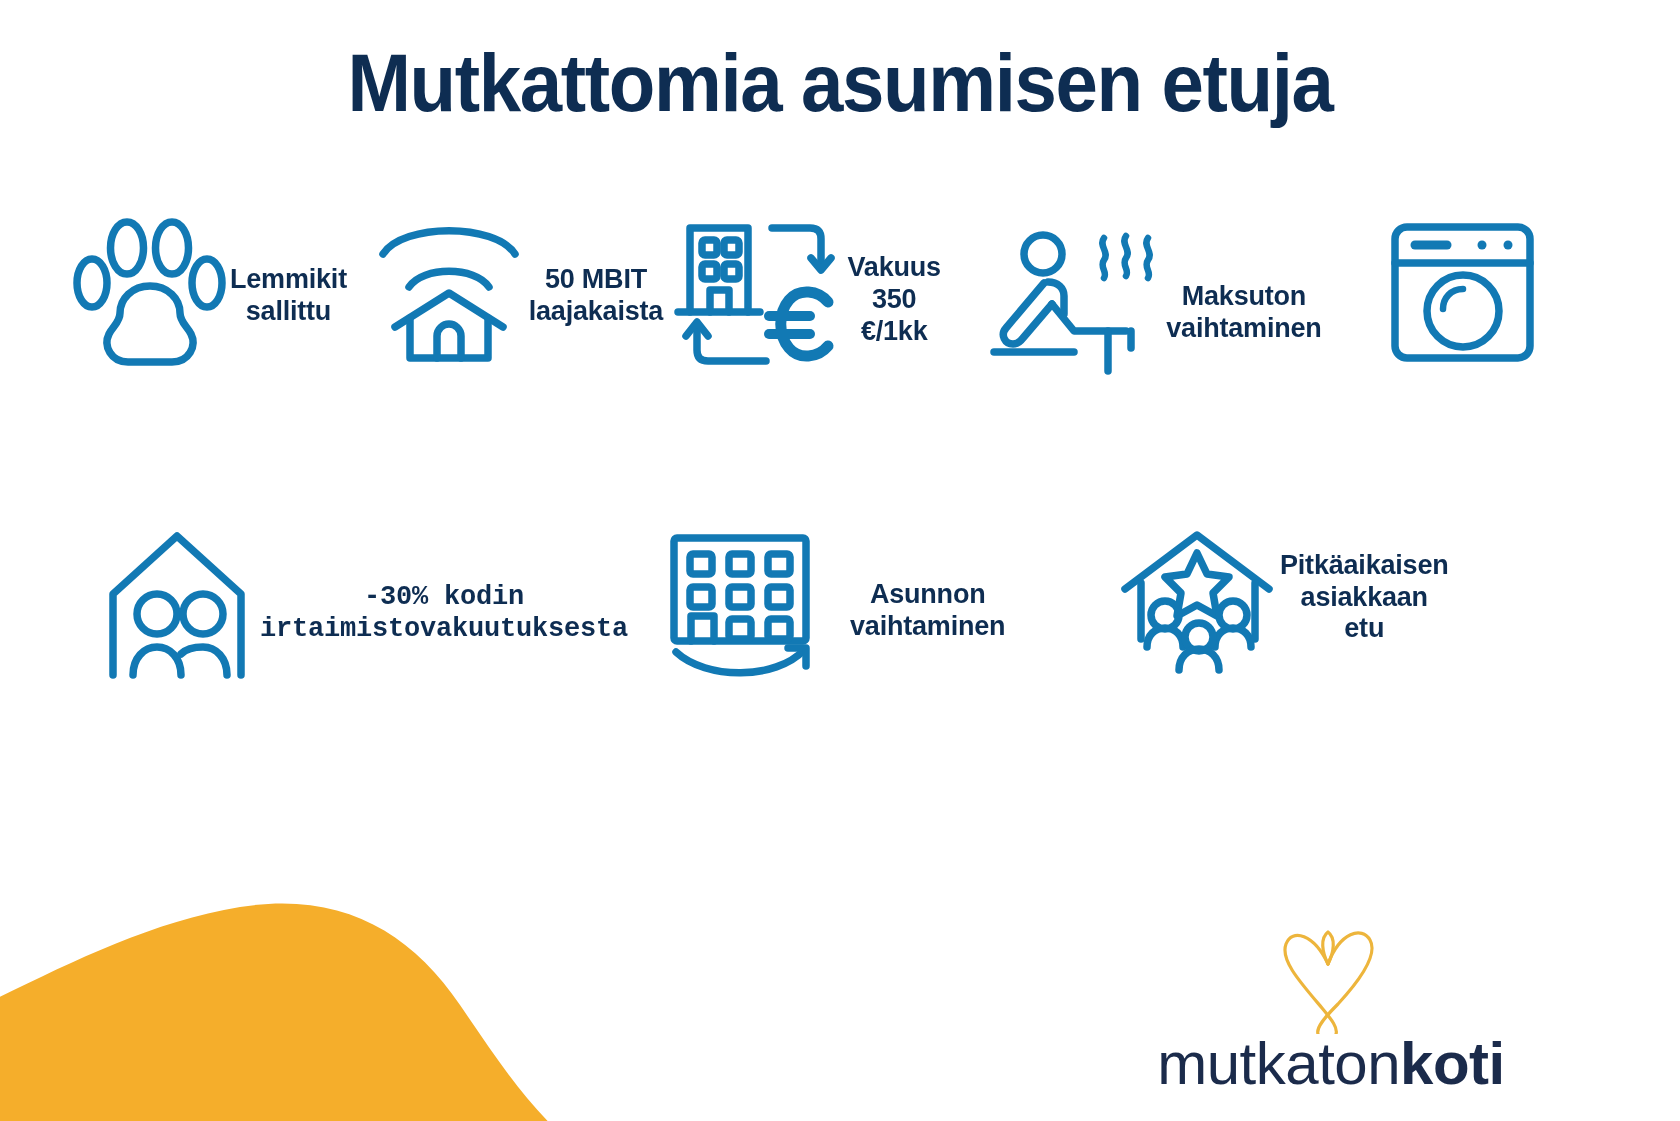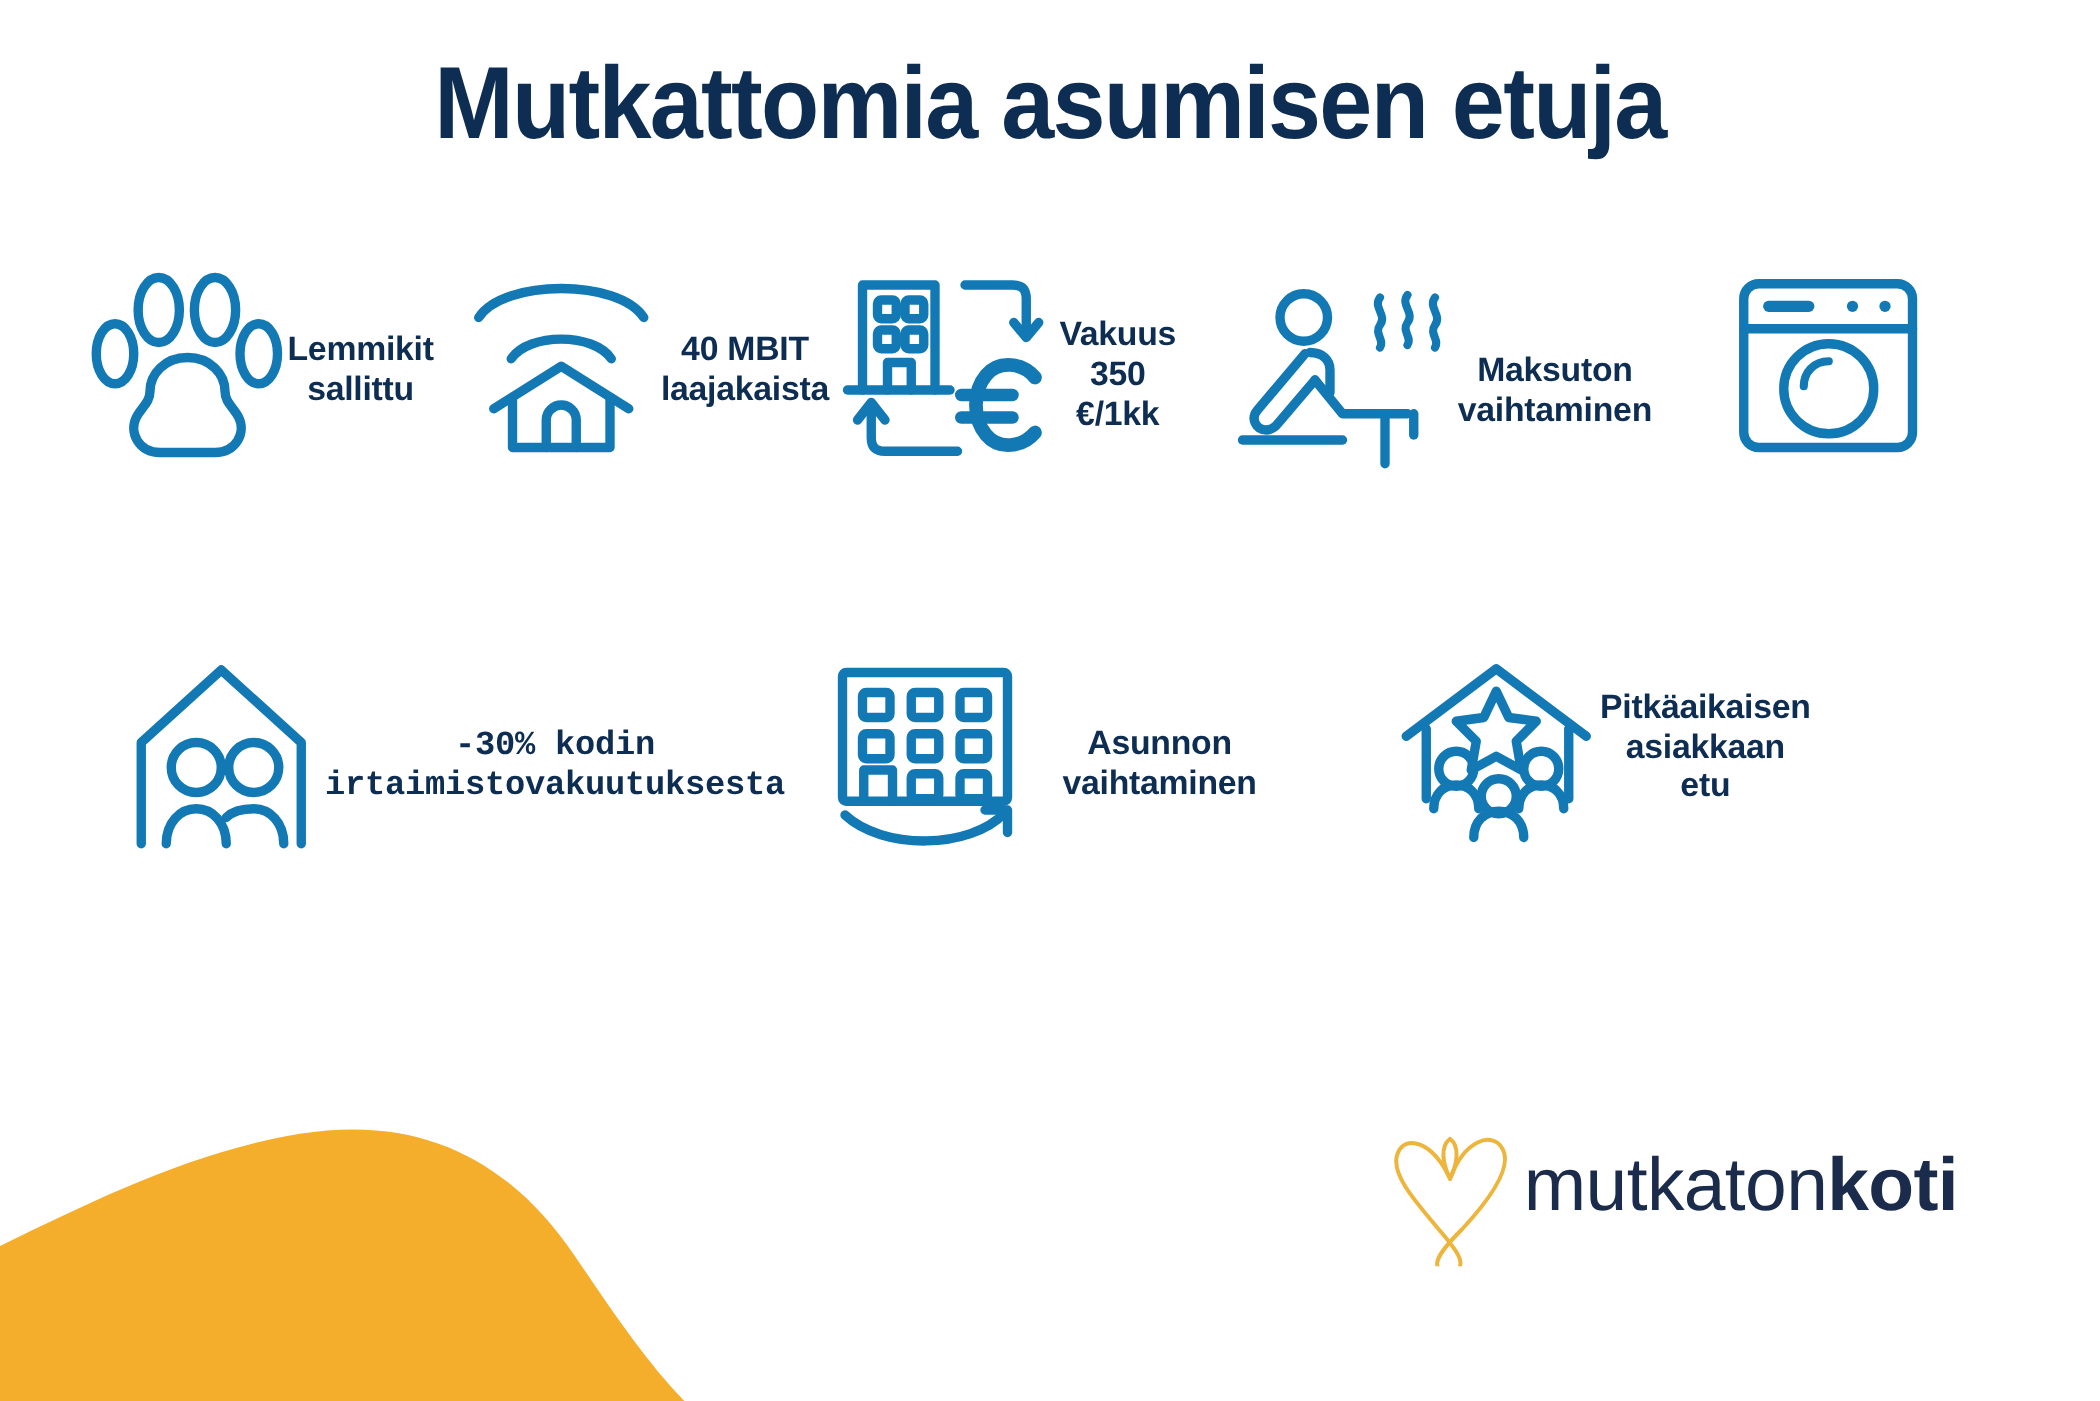--- a/index.html
+++ b/index.html
@@ -120,26 +120,27 @@
   .b-swap .label         { margin-top: 22px; }
 
   .b-loyalty   { width: 250px; }
   .b-loyalty .iconwrap   { height: 155px; }
   .b-loyalty .label      { }
 
   
   .logo {
     position: absolute;
     left: 1108px;
-    top: 880px;
+    top: 904px;
     width: 440px;
     height: 135px;
     display: flex;
     align-items: center;
     z-index: 4;
+    flex-direction: column;
   }
   .logo-mark { width: 105px; height: 130px; flex: none; }
   .logo-text {
     font-size: 60px;
     color: #1b2b4b;
     letter-spacing: -0.5px;
     margin-left: 6px;
     line-height: 1;
     white-space: nowrap;
   }
@@ -176,21 +177,21 @@
   <div class="benefit b-broadband">
     <div class="iconwrap">
       <svg width="160" height="160" viewBox="0 0 160 160" fill="none" stroke="#1279b4" stroke-width="7.5" stroke-linecap="round" stroke-linejoin="round">
         <path d="M14 44 C 34 13 126 13 146 44"></path>
         <path d="M40 77 C 54 56 106 56 120 77"></path>
         <path d="M26 117 L 80 83 L 134 117"></path>
         <path d="M41 108 L 41 148 L 119 148 L 119 108"></path>
         <path d="M68 148 L 68 126 C 68 119 74 114 80 114 C 86 114 92 119 92 126 L 92 148"></path>
       </svg>
     </div>
-    <div class="label">40 MBIT
+    <div class="label">50 MBIT
 laajakaista</div>
   </div>
 
   <div class="benefit b-deposit">
     <div class="iconwrap">
       <svg width="180" height="165" viewBox="0 0 180 165" fill="none" stroke="#1279b4" stroke-width="7.5" stroke-linecap="round" stroke-linejoin="round">
 
         <path d="M22 100 L 22 16 L 80 16 L 80 100"></path>
         <rect x="34" y="28" width="15" height="15" rx="3"></rect>
         <rect x="56" y="28" width="15" height="15" rx="3"></rect>

